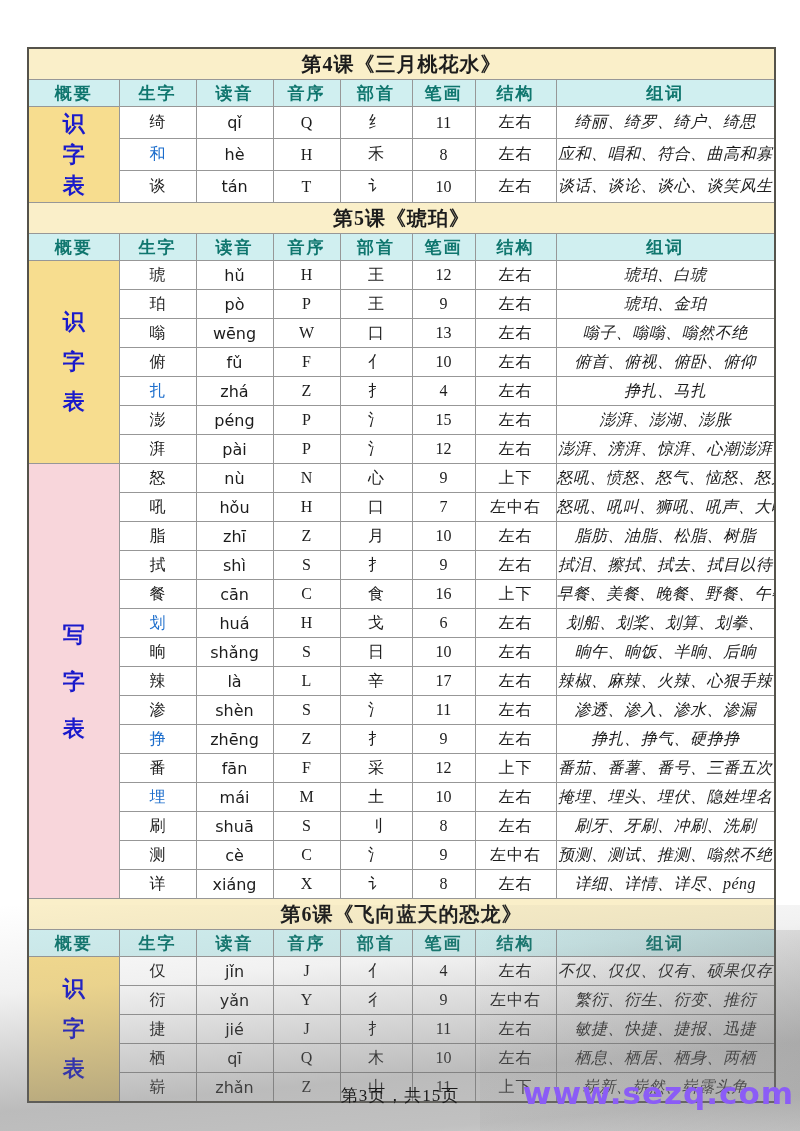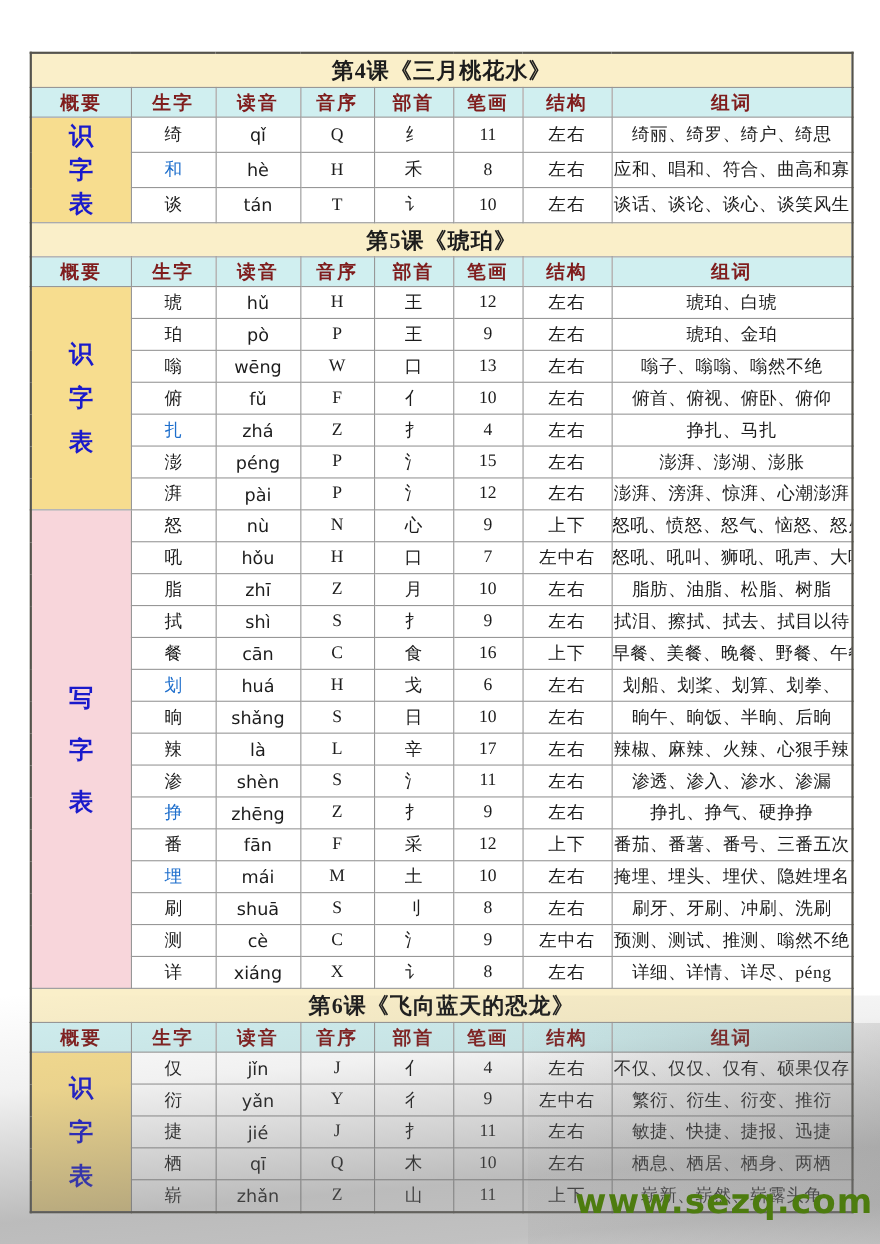--- a/index.html
+++ b/index.html
@@ -24,39 +24,39 @@
     border:1px solid #979797;
     text-align:center;vertical-align:middle;
     padding:0;overflow:hidden;white-space:nowrap;
     color:#1c1c1c;
   }
   td.sec-title{
     height:30px;background:#FAEFC9;color:#E7231D;
     font-size:20px;font-weight:bold;letter-spacing:1px;
   }
   tr.head-row td{
-    height:26px;background:#D0EFF0;color:#7f1d1d;
+    height:26px;background:#D0EFF0;color:#0f766e;
     font-size:17px;font-weight:bold;letter-spacing:2px;
   }
   tr.body-row td{height:28px;font-size:16px;}
   tr.body-row.tall td{height:31px;}
   td.grp{background:#F7DD8F;}
   td.grp.write{background:#F8D6DB;}
   .grp-label{color:#1A1ACB;font-weight:bold;font-size:22px;}
   .grp-label div{line-height:31px;}
   .grp-label.sp2 div{line-height:40px;}
   .grp-label.sp3 div{line-height:47px;}
   td.c-char{font-size:19px;}
   td.c-char.blue{color:#1D6ECC;}
   td.c-pinyin{color:#CF201D;font-family:"DejaVu Sans",sans-serif;font-size:16px;}
   td.c-initial{font-size:17px;}
   td.c-radical{font-size:17px;}
   td.c-strokes{font-size:16px;}
   td.c-structure{font-size:16px;letter-spacing:1px;}
-  td.c-words{text-align:left;padding-left:6px;font-size:16px;letter-spacing:0.5px;}
+  td.c-words{text-align:left;padding-left:6px;font-size:16px;letter-spacing:0.5px;font-style:italic;}
   .shade{
     position:absolute;left:0;right:0;top:905px;bottom:0;z-index:2;pointer-events:none;
     background:linear-gradient(175deg,
       rgba(120,120,120,0) 0%,
       rgba(118,118,118,0.10) 30%,
       rgba(105,105,105,0.45) 70%,
       rgba(125,125,125,0.48) 88%,
       rgba(150,150,150,0.38) 100%);
   }
   .shade-right{
@@ -67,21 +67,21 @@
     position:absolute;left:0;width:100%;top:1084px;text-align:center;z-index:3;
     font-size:17px;color:#1a1a1a;letter-spacing:1px;
   }
   .wm-title{
     position:absolute;right:8px;top:1022px;z-index:4;
     color:#ffffff;font-weight:bold;font-size:47px;line-height:1;
     letter-spacing:3px;font-family:"Liberation Sans","DejaVu Sans",sans-serif;
   }
   .wm-url{
     position:absolute;right:6px;top:1078px;z-index:4;
-    color:#4d7c0f;font-weight:bold;font-size:31px;line-height:1;
+    color:#8b5cf6;font-weight:bold;font-size:31px;line-height:1;
     letter-spacing:1px;font-family:"DejaVu Sans",sans-serif;
   }
 </style>
 </head>
 <body>
 
 <div class="page">
   <div class="sheet">
     <table class="ws" id="ws-table">
       <colgroup>
@@ -432,15 +432,16 @@
             <td class="c-structure">上下</td>
             <td class="c-words">崭新、崭然、崭露头角</td>
           </tr>
         </tbody>
     </table>
   </div>
 
   <div class="shade"></div>
   <div class="shade-right"></div>
 
+  <div class="footer">第3页，共15页</div>
 
   <div class="wm-url">www.sezq.com</div>
 </div>
 
 </body></html>

